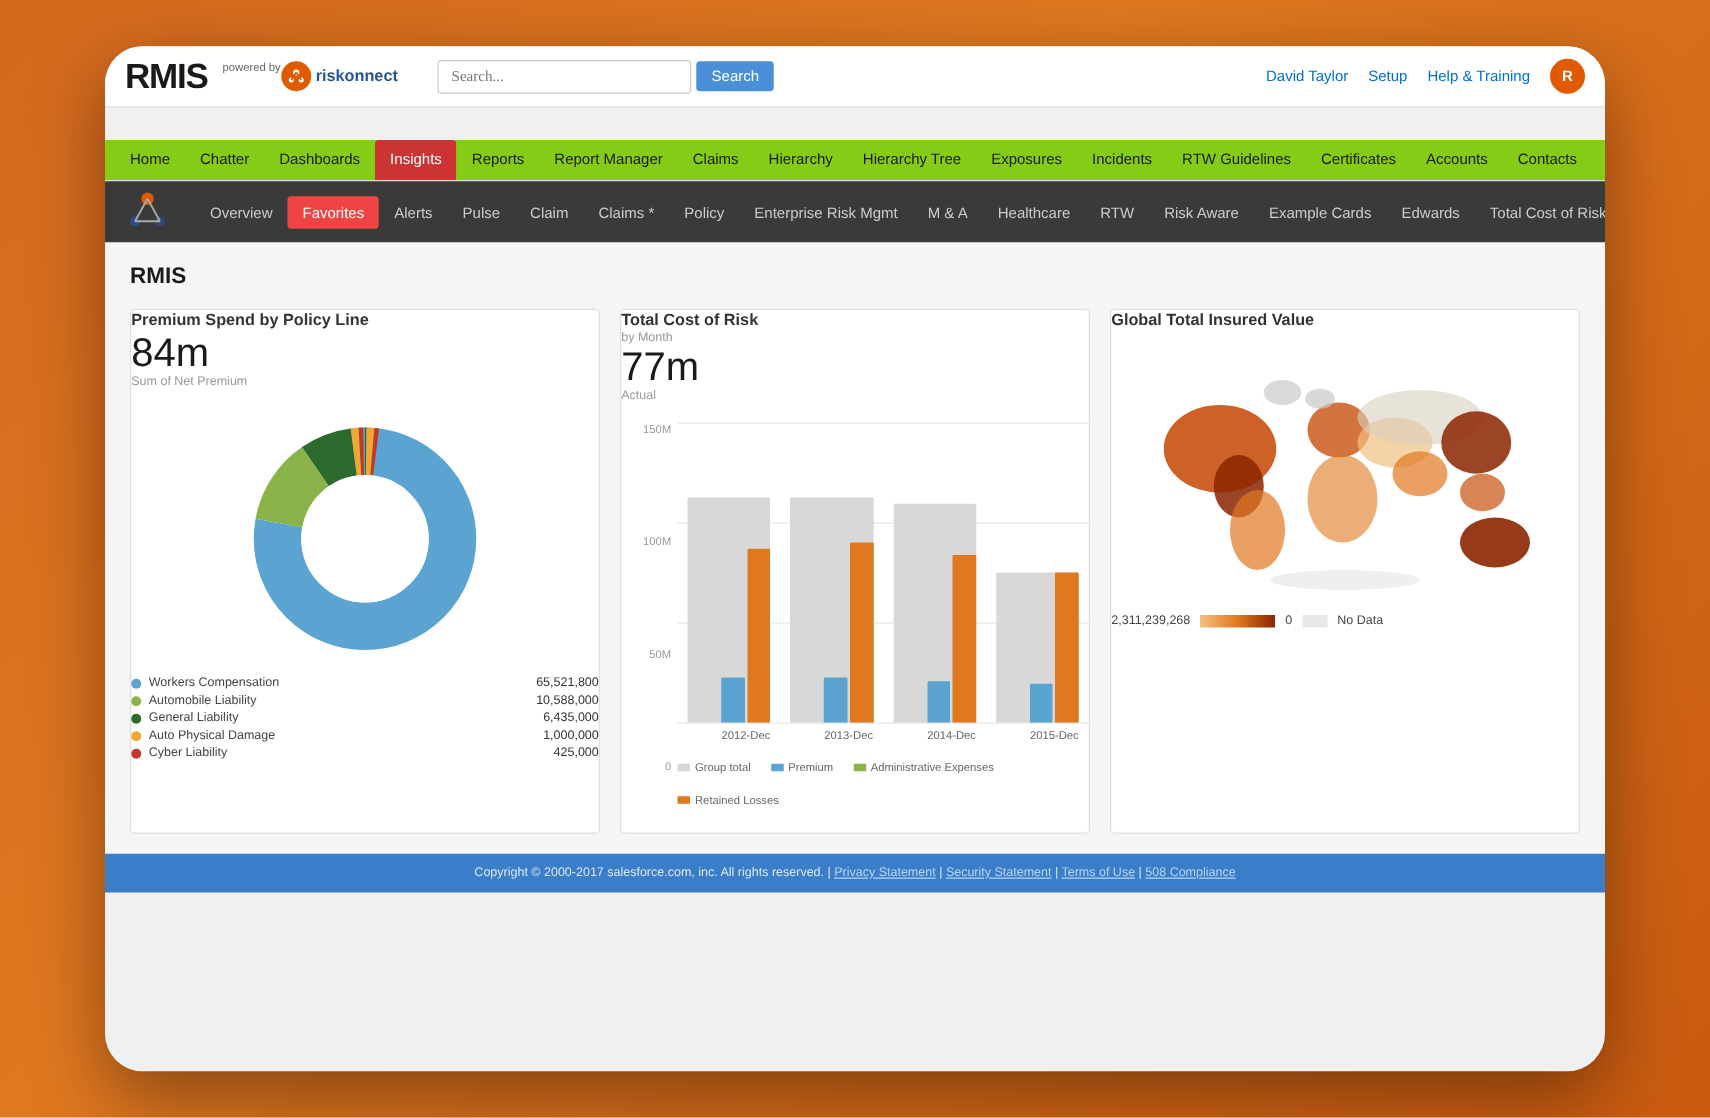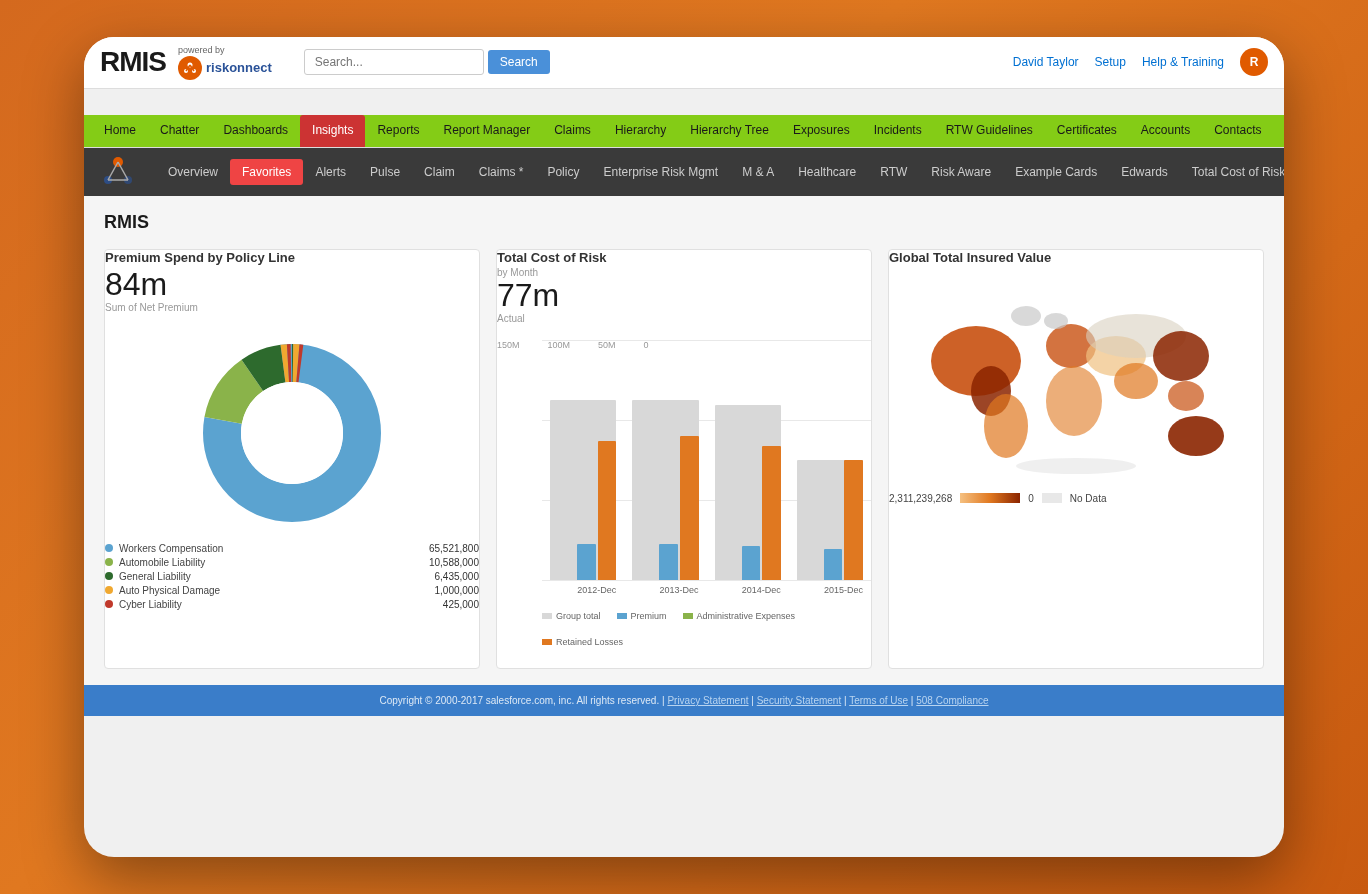--- a/index.html
+++ b/index.html
@@ -33,21 +33,21 @@
       gap: 12px;
     }
     .logo-text {
       font-size: 28px;
       font-weight: 700;
       color: #1a1a1a;
       letter-spacing: -1px;
     }
     .powered-by {
       display: flex;
-      flex-direction: column;
+      flex-direction: row;
       font-size: 9px;
       color: #666;
       line-height: 1.2;
     }
     .riskonnect-logo {
       display: flex;
       align-items: center;
       gap: 4px;
     }
     .riskonnect-circle {
@@ -68,22 +68,23 @@
       display: flex;
       align-items: center;
       margin-left: 20px;
       gap: 4px;
     }
     .search-input {
       border: 1px solid #ccc;
       border-radius: 3px;
       padding: 5px 10px;
       font-size: 12px;
-      width: 180px;
+      width: 203px;
       color: #0369a1;
+      font-family: Liberation Serif, serif;
     }
     .search-btn {
       background: #4a90d9;
       color: #fff;
       border: none;
       border-radius: 3px;
       padding: 5px 12px;
       font-size: 12px;
       cursor: pointer;
     }
@@ -242,27 +243,26 @@
       position: relative;
       height: 280px;
       margin-top: 16px;
     }
     .bar-chart-y-labels {
       position: absolute;
       left: 0;
       top: 0;
       height: 100%;
       display: flex;
-      flex-direction: row;
+      flex-direction: column;
       justify-content: space-between;
       font-size: 9px;
       color: #999;
       text-align: right;
       width: 40px;
-      gap: 28px;
     }
     .bar-chart-area {
       position: absolute;
       left: 45px;
       right: 0;
       top: 0;
       height: 240px;
     }
     .bar-groups {
       display: flex;

